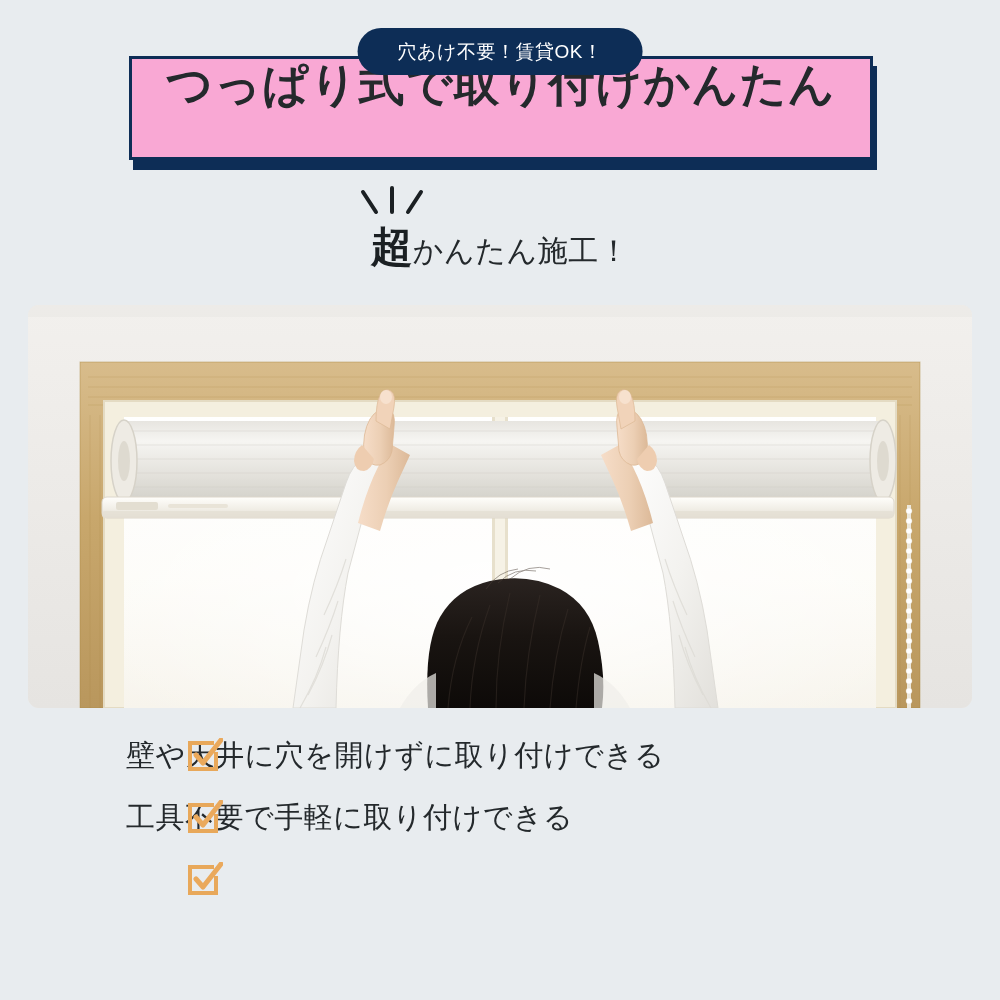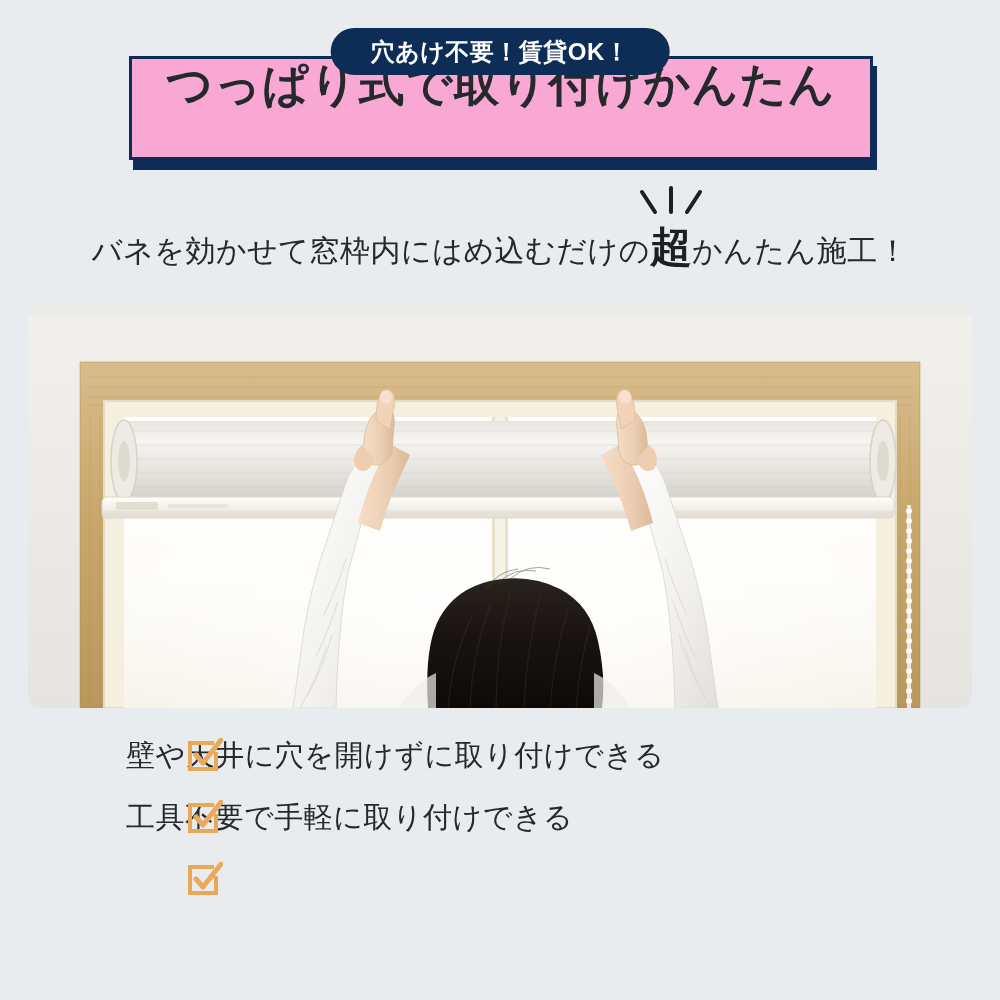--- a/index.html
+++ b/index.html
@@ -33,21 +33,21 @@
   }
 
   .badge {
     position:absolute; left:50%; top:28px; transform:translateX(-50%);
     height:47px; padding:0 40px;
     background:#0d2d56; border-radius:24px;
     display:flex; align-items:center; justify-content:center;
     z-index:5;
   }
   .badge-text {
-    color:#ffffff; font-size:24px; font-weight:bold;
+    color:#ffffff; font-size:19px; font-weight:normal;
     letter-spacing:0.5px; white-space:nowrap; line-height:1;
   }
 
   
   .subtitle-zone {
     position:absolute; left:0; top:195px; width:1000px; height:95px;
     display:flex; align-items:flex-end; justify-content:center;
   }
   .subtitle {
     display:flex; align-items:baseline; justify-content:center;
@@ -107,21 +107,20 @@
       <div class="header-title">つっぱり式で取り付けかんたん</div>
     </div>
 
     <div class="badge">
       <span class="badge-text">穴あけ不要！賃貸OK！</span>
     </div>
   </div>
 
   <div class="subtitle-zone">
     <div class="subtitle">
-      <span class="sub-part">バネを効かせて窓枠内にはめ込むだけの</span>
       <span class="emph-wrap">
         <span class="sparkles">
           <svg viewBox="0 0 74 36" xmlns="http://www.w3.org/2000/svg">
             <line x1="8" y1="6" x2="21" y2="26" stroke="#1b2023" stroke-width="4" stroke-linecap="round"></line>
             <line x1="37" y1="2" x2="37" y2="26" stroke="#1b2023" stroke-width="4" stroke-linecap="round"></line>
             <line x1="66" y1="6" x2="53" y2="26" stroke="#1b2023" stroke-width="4" stroke-linecap="round"></line>
           </svg>
         </span>
         <span class="emph">超</span>
       </span>

